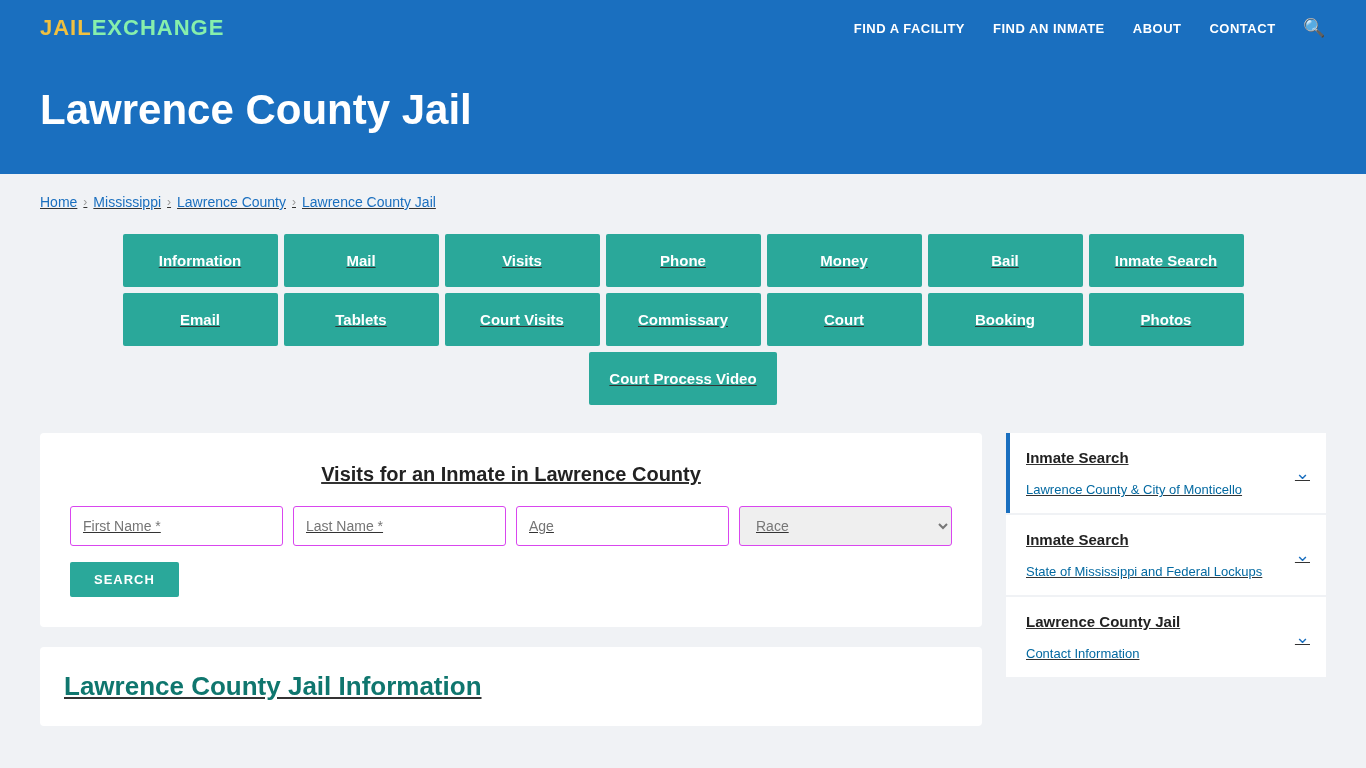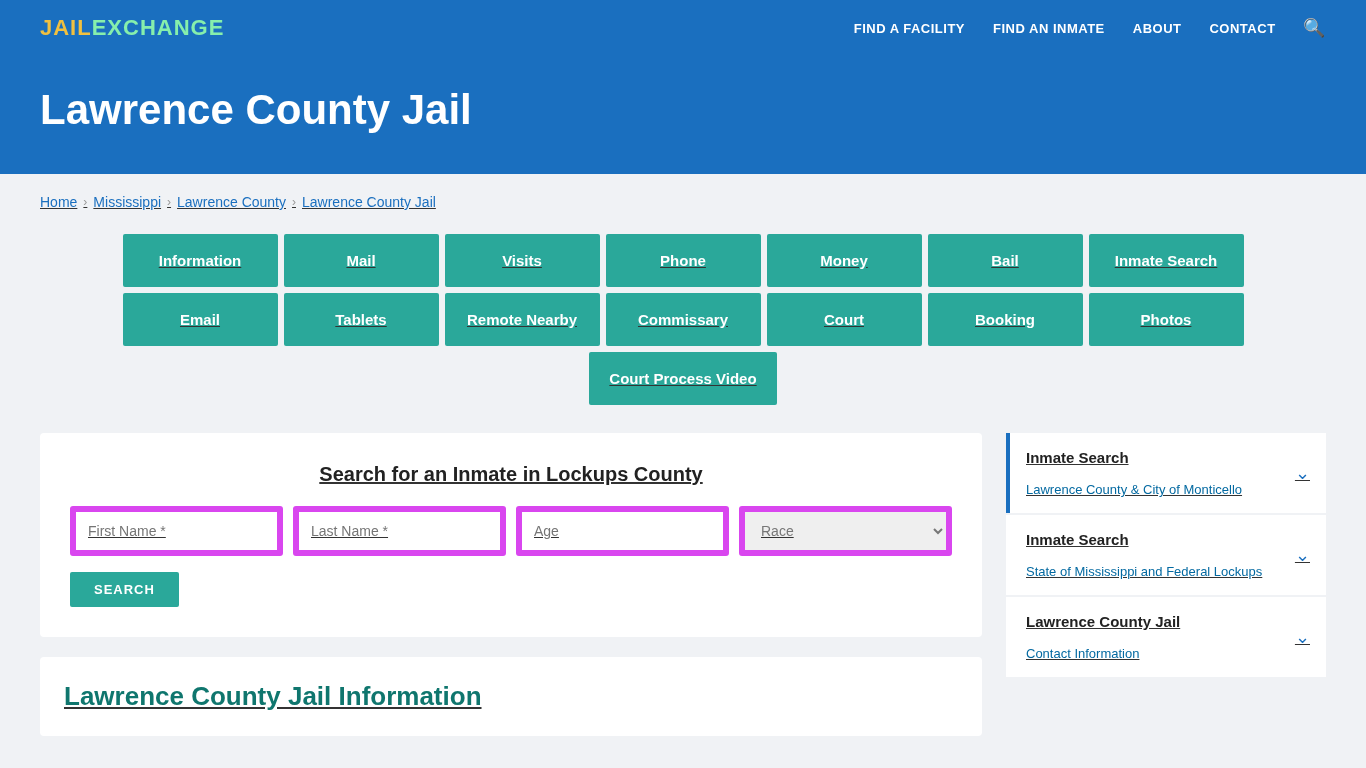--- a/index.html
+++ b/index.html
@@ -128,21 +128,21 @@
       color: #222;
     }
     .search-fields {
       display: flex;
       gap: 10px;
       margin-bottom: 16px;
       flex-wrap: wrap;
     }
     .search-fields input,
     .search-fields select {
-      border: 6px solid #d946ef;
+      border: 1px solid #d946ef;
       padding: 10px 12px;
       font-size: 14px;
       border-radius: 3px;
       flex: 1;
       min-width: 100px;
       color: #777;
     }
     .search-btn {
       background: #2aa89a;
       color: white;
@@ -241,37 +241,37 @@
       <button class="grid-btn">Mail</button>
       <button class="grid-btn">Visits</button>
       <button class="grid-btn">Phone</button>
       <button class="grid-btn">Money</button>
       <button class="grid-btn">Bail</button>
       <button class="grid-btn">Inmate Search</button>
     </div>
     <div class="buttons-row">
       <button class="grid-btn">Email</button>
       <button class="grid-btn">Tablets</button>
-      <button class="grid-btn">Remote Nearby</button>
+      <button class="grid-btn">Court Visits</button>
       <button class="grid-btn">Commissary</button>
       <button class="grid-btn">Court</button>
       <button class="grid-btn">Booking</button>
       <button class="grid-btn">Photos</button>
     </div>
     <div class="buttons-row">
       <button class="grid-btn">Court Process Video</button>
     </div>
   </div>
 
   <div class="content-section">
 
     <div style="flex:1; min-width:0;">
 
       <div class="search-box">
-        <h2>Search for an Inmate in Lockups County</h2>
+        <h2>Visits for an Inmate in Lawrence County</h2>
         <div class="search-fields">
           <input type="text" placeholder="First Name *" style="">
           <input type="text" placeholder="Last Name *" style="">
           <input type="text" placeholder="Age" style="">
           <select>
             <option>Race</option>
             <option>White</option>
             <option>Black</option>
             <option>Hispanic</option>
             <option>Asian</option>

